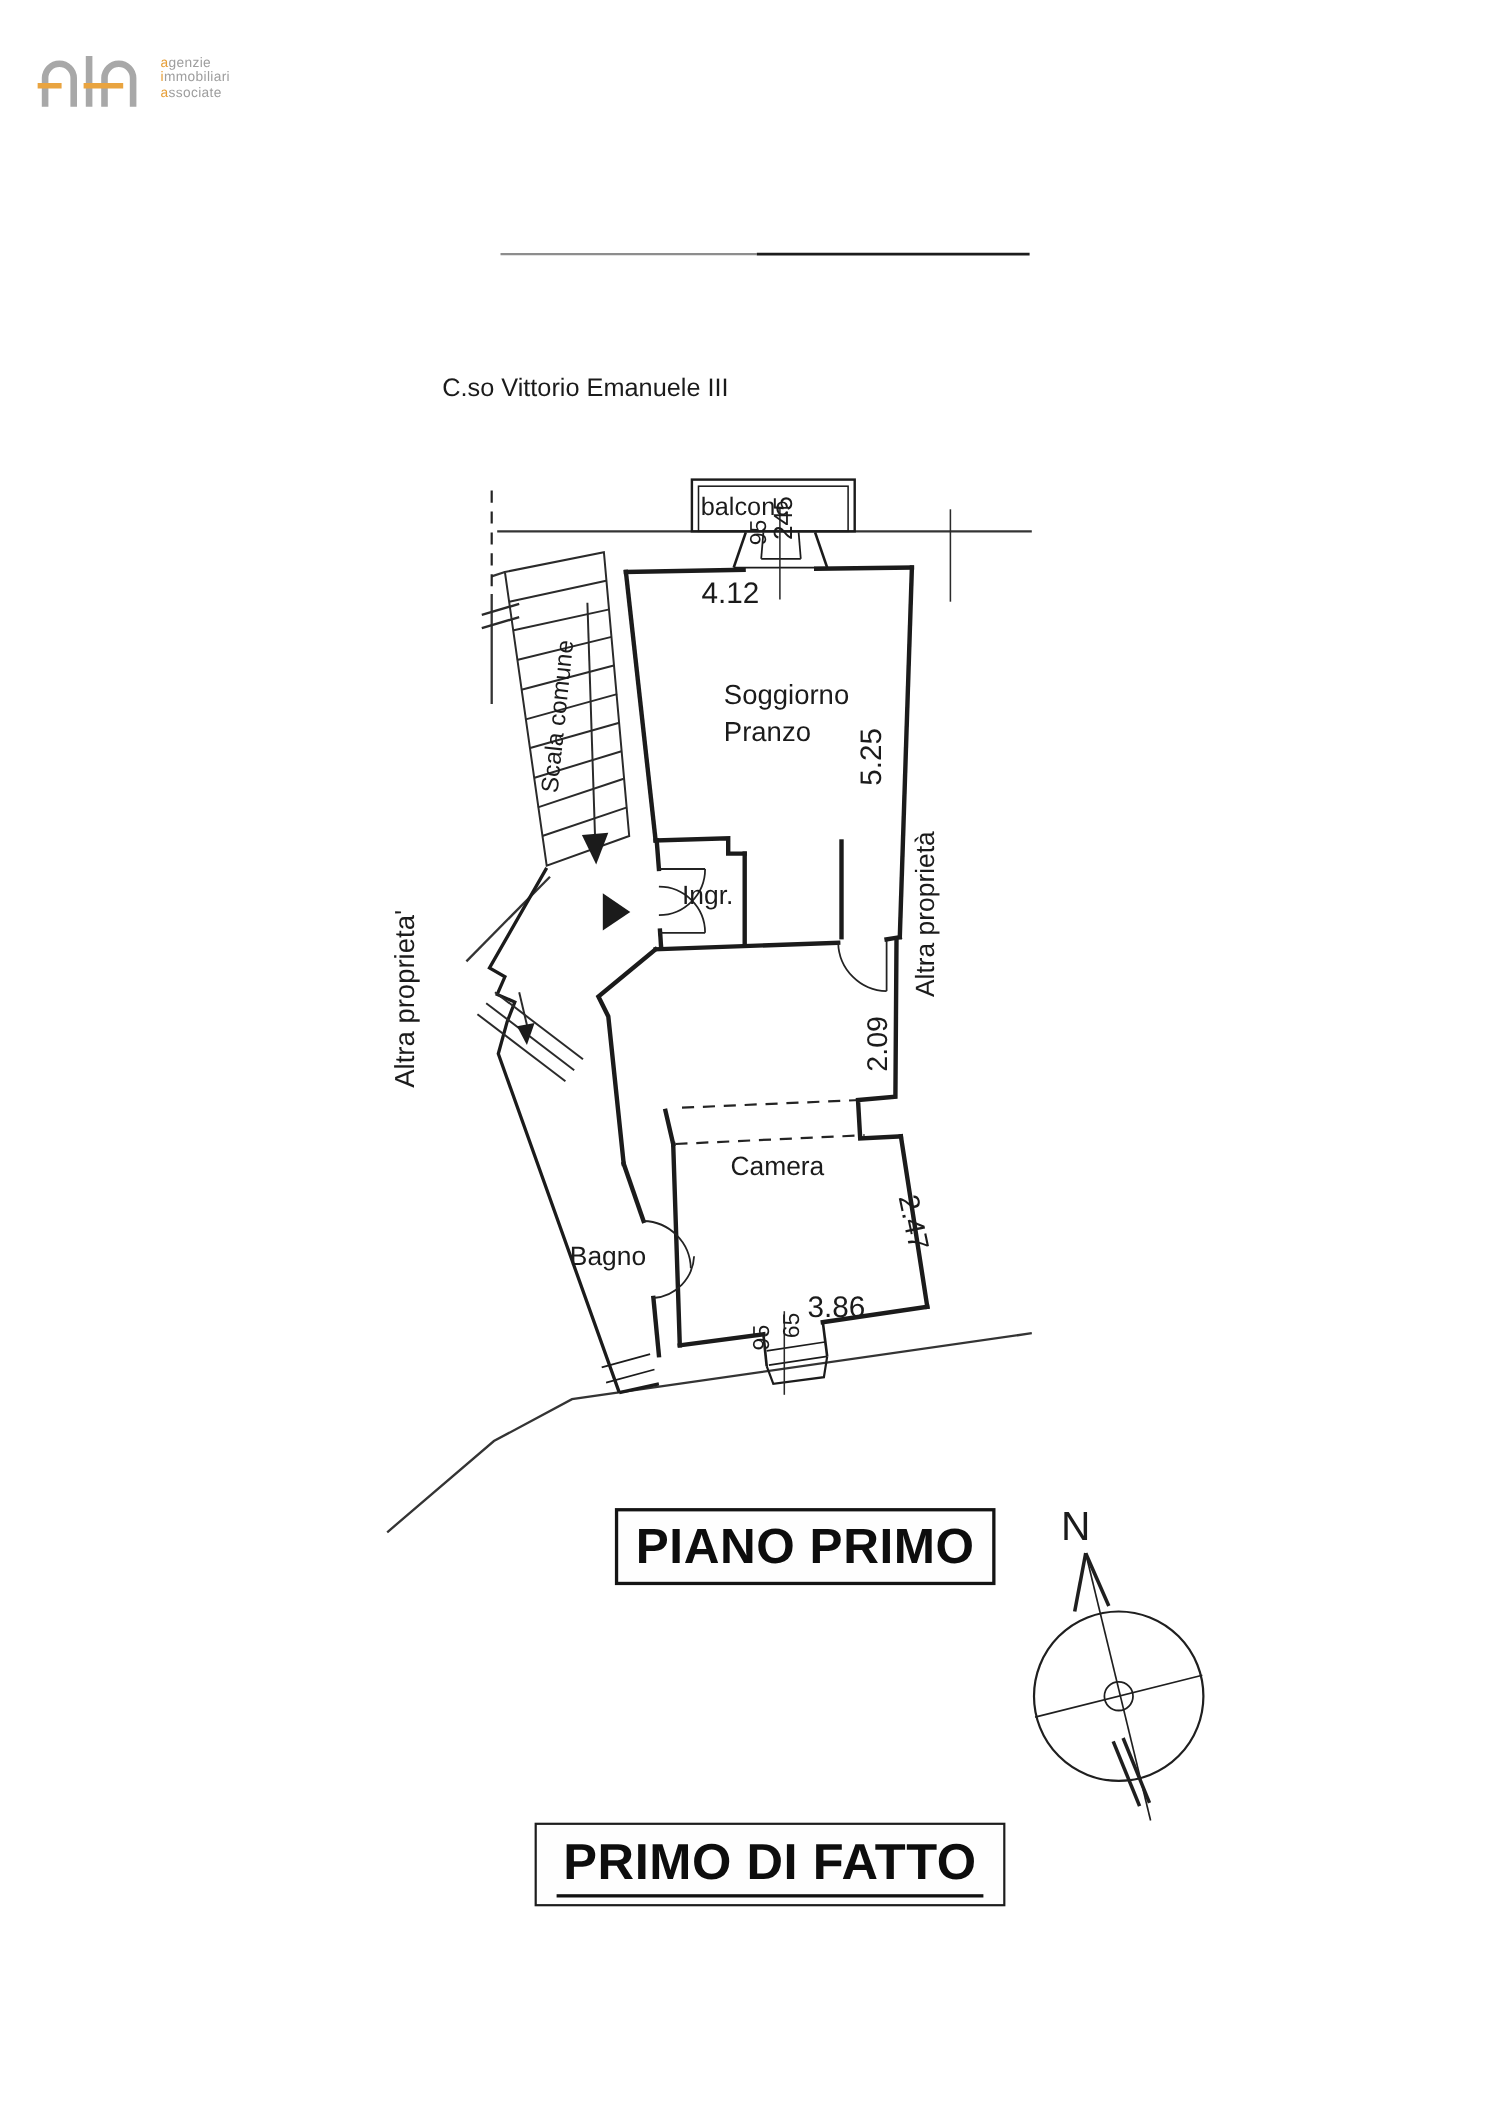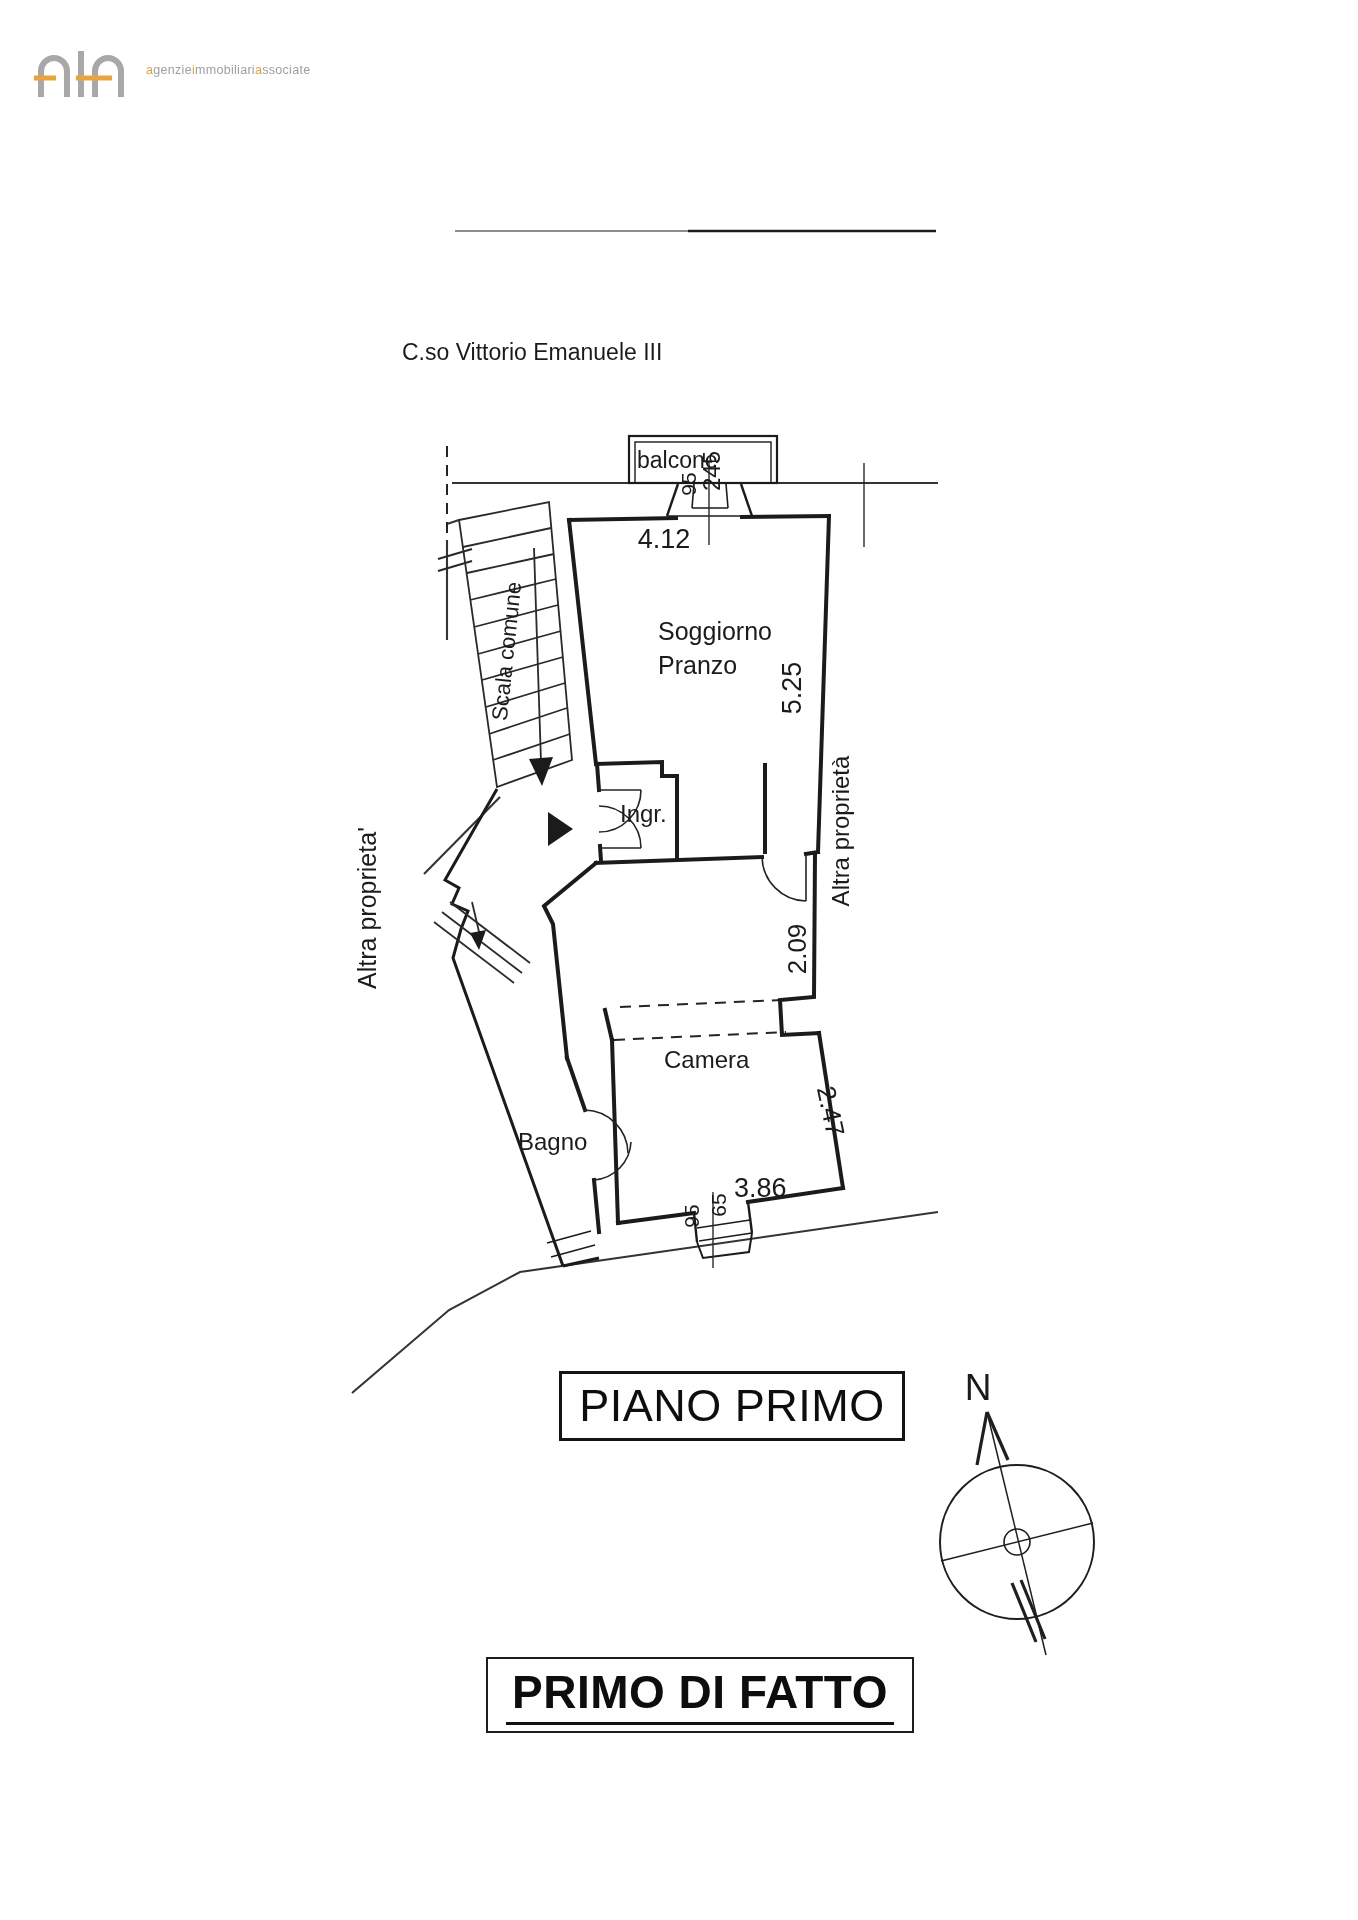--- a/index.html
+++ b/index.html
@@ -7,31 +7,31 @@
     position:relative;
     width:1358px;height:1920px;
     background:#ffffff;
     font-family:"Liberation Sans", sans-serif;
     overflow:hidden;
     margin:0 auto;
   }
   .plan-svg{position:absolute;left:0;top:0;width:1358px;height:1920px;}
   
   .logo{position:absolute;left:34px;top:40px;display:flex;align-items:center;gap:10px;}
-  .logo-text{display:flex;justify-content:center;line-height:1.08;
+  .logo-text{display:flex;flex-direction:column;justify-content:center;line-height:1.08;
              font-size:12.5px;letter-spacing:.3px;color:#9e9e9e;}
   .logo-line{white-space:nowrap;}
   .logo-line .first{color:#e79f38;}
   
   .floor-box{
     position:absolute;left:559px;top:1371px;width:340px;height:64px;
     border:3px solid #141414;display:flex;align-items:center;justify-content:center;
     background:#fefefe;
   }
-  .floor-box span{font-weight:normal;font-size:45px;letter-spacing:.5px;color:#0d0d0d;}
+  .floor-box span{font-weight:bold;font-size:45px;letter-spacing:.5px;color:#0d0d0d;}
   .height-label{
     position:absolute;left:559px;top:1450px;width:340px;text-align:center;
     font-size:41px;color:#151515;
   }
   .status-box{
     position:absolute;left:486px;top:1657px;width:424px;height:72px;
     border:2.5px solid #1d1d1d;display:flex;align-items:center;justify-content:center;
     background:#fefefe;
   }
   .status-box span{

